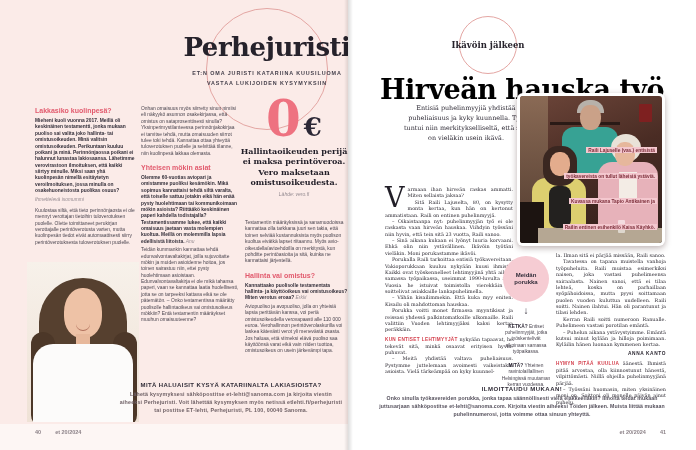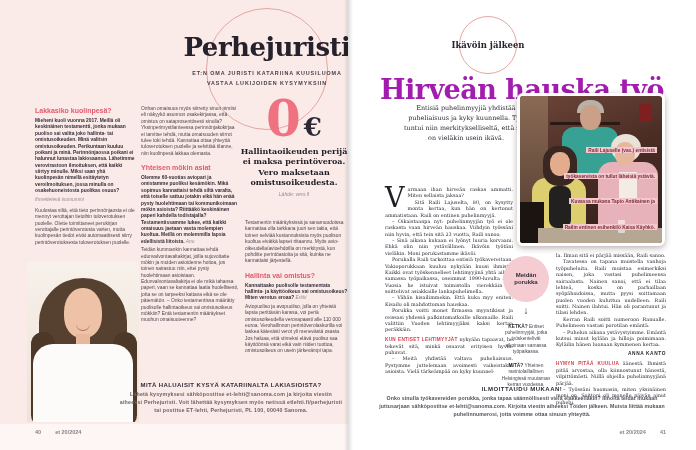--- a/index.html
+++ b/index.html
@@ -53,21 +53,21 @@
   .pf .gap{display:inline-block;width:14px;}
   
   .page-right{position:absolute;left:348px;top:0;width:348px;height:450px;background:#ffffff;}
   .rp-kicker{position:absolute;left:74px;top:16px;width:132px;height:62px;text-align:center;}
   .rp-circle{position:absolute;left:50%;top:0;transform:translateX(-50%);
              width:56px;height:56px;border:1px solid #e4a6a3;border-radius:50%;}
   .rp-kicker-text{position:relative;padding-top:24px;font-family:"DejaVu Serif","Liberation Serif",serif;
                   font-weight:700;font-size:8.5px;color:#26222b;}
   .rp-title{position:absolute;left:24px;top:56px;width:300px;text-align:center;
             font-family:"DejaVu Serif","Liberation Serif",serif;font-weight:700;
-            font-size:27px;letter-spacing:-0.5px;color:#a21caf;}
+            font-size:27px;letter-spacing:-0.5px;color:#000000;}
   .rp-intro{position:absolute;left:38px;top:104px;width:128px;text-align:center;
             font-family:"DejaVu Serif","Liberation Serif",serif;font-size:6.4px;
             line-height:1.55;color:#2a2631;margin-left:16px;}
   
   .rp-photo{position:absolute;left:169px;top:93px;width:148px;height:153px;background:#fff;
             border-radius:6px;box-shadow:0 2px 6px rgba(60,30,30,0.35);padding:3px;box-sizing:border-box;}
   .photo-scene{position:relative;width:100%;height:100%;border-radius:3px;overflow:hidden;
                background:linear-gradient(160deg,#6d463a 0%,#4a2c24 45%,#31201c 100%);}
   .photo-scene div{position:absolute;}
   .sc-panel{left:0;top:0;width:28px;height:100%;background:linear-gradient(180deg,#8a6a55,#503a2e);}

